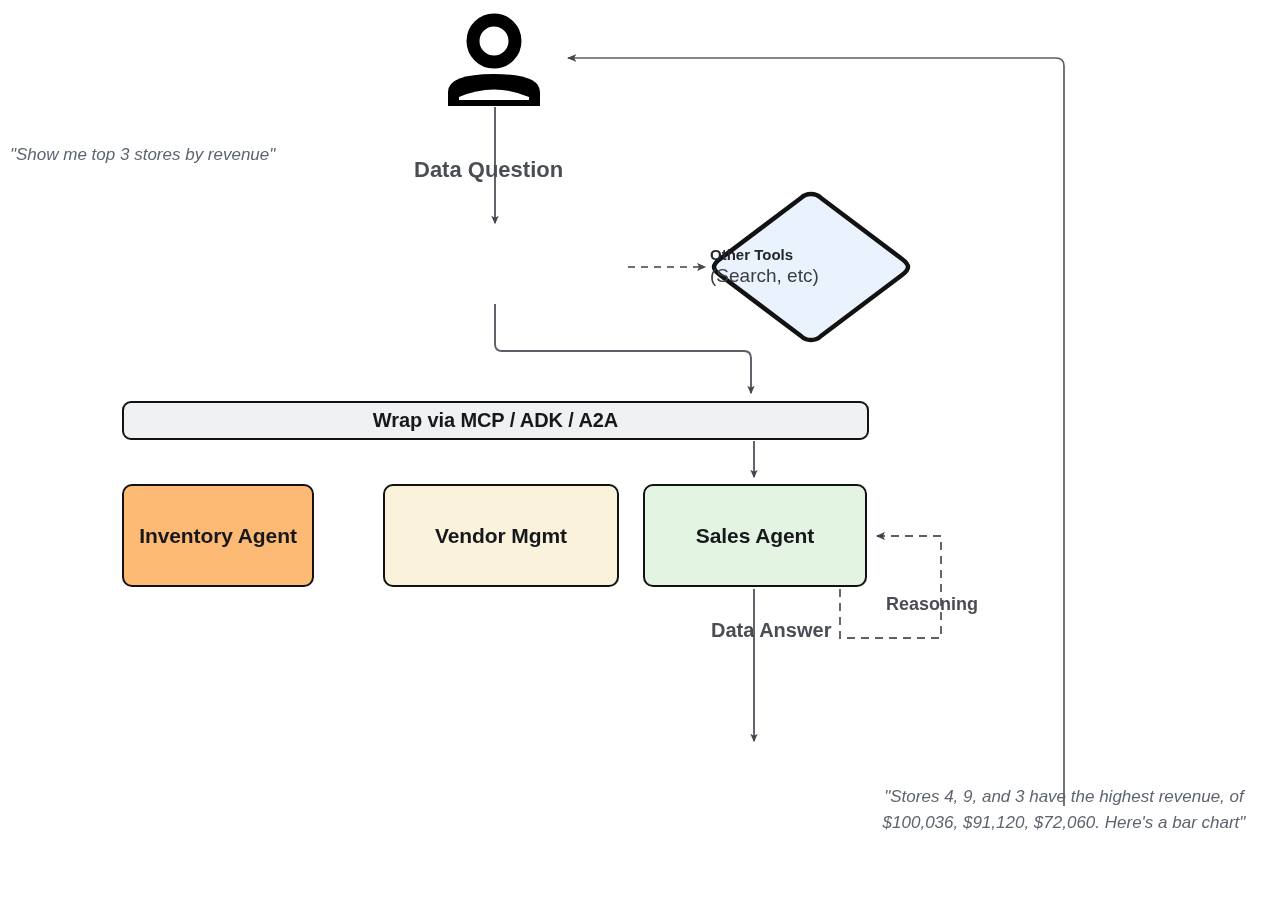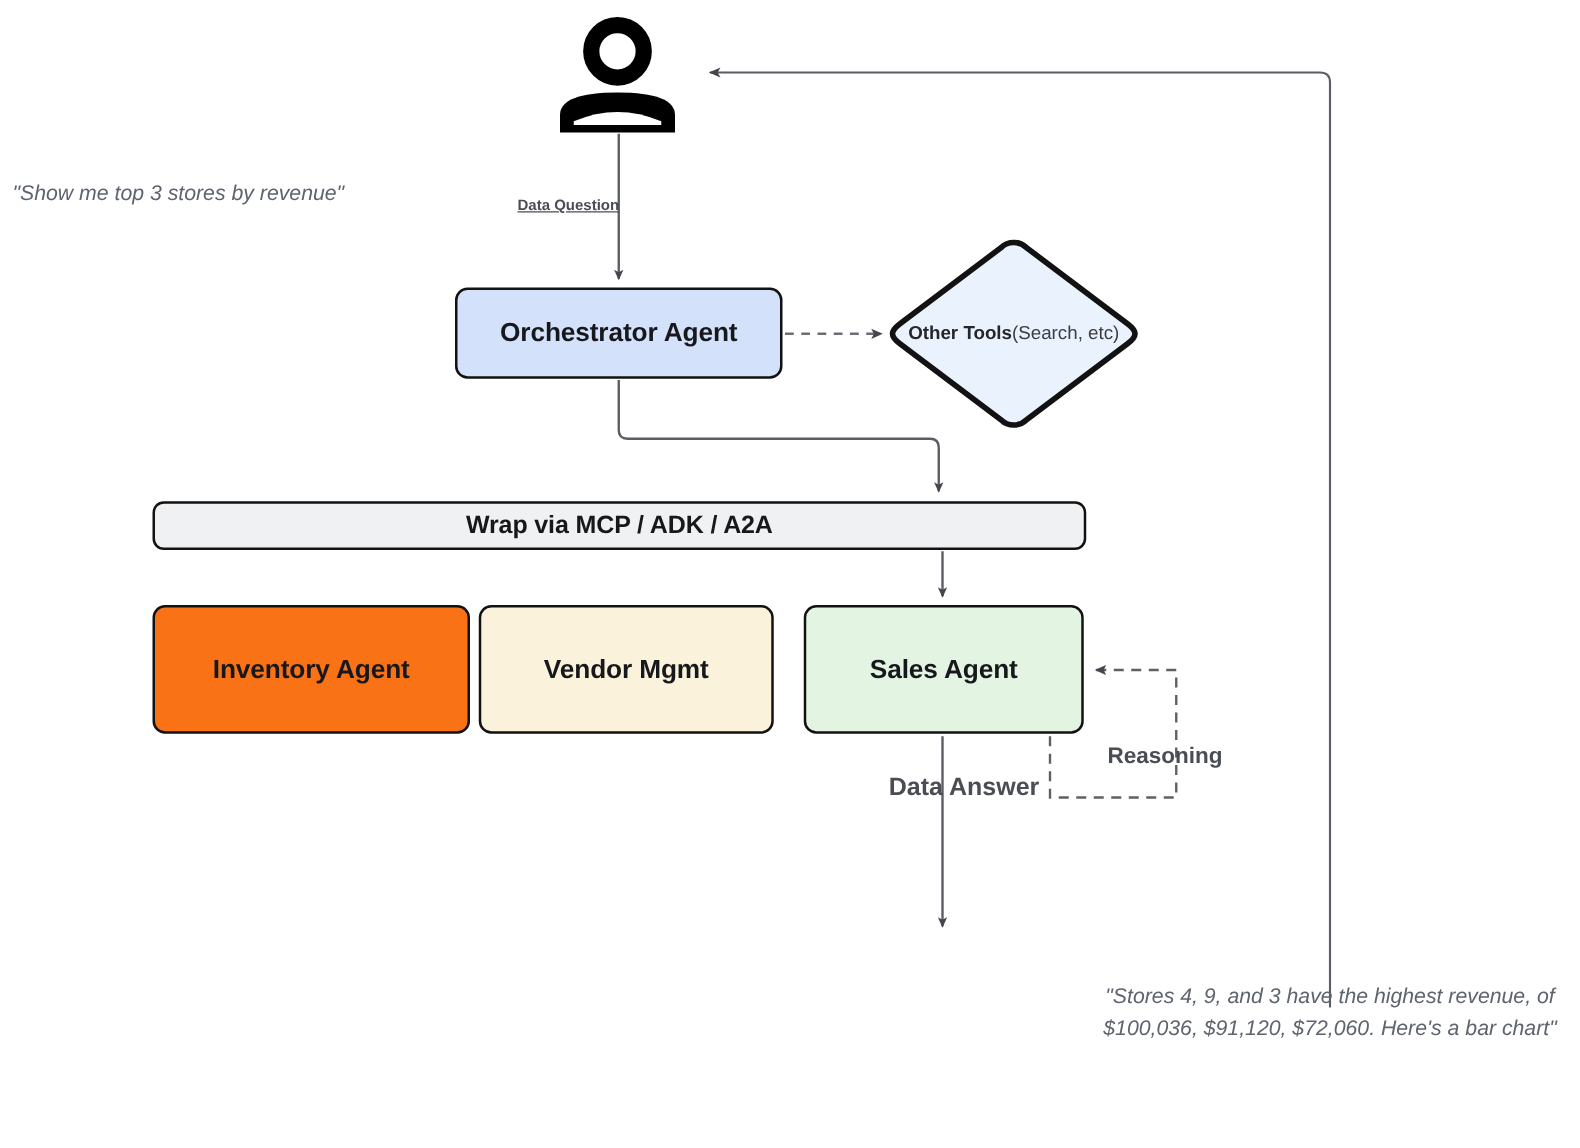--- a/index.html
+++ b/index.html
@@ -47,22 +47,22 @@
     left: 364px;  top: 230px;  width: 262px;  height: 73px;
     background: #d4e1fa;
   }
   .node-mcp {
     left: 122px;  top: 401px;  width: 747px;  height: 39px;
     background: #f0f1f3;
     border-radius: 9px;
     font-size: 20px;
   }
   .node-inventory {
-    left: 122px;  top: 484px;  width: 254px;  height: 103px;
-    background: #f97316;
+    left: 122px;  top: 484px;  width: 192px;  height: 103px;
+    background: #fdba74;
   }
   .node-vendor {
     left: 383px;  top: 484px;  width: 236px;  height: 103px;
     background: #fbf2dc;
   }
   .node-sales {
     left: 643px;  top: 484px;  width: 224px;  height: 103px;
     background: #e3f5e2;
   }
   .node-output {
@@ -105,33 +105,33 @@
     position: absolute;
     left: 0; top: 0;
   }
   .diamond-label {
     position: absolute;
     left: 0;
     top: 0;
     width: 202px;
     height: 158px;
     display: flex;
-    flex-direction: row;
-    align-items: center;
+    flex-direction: column;
+    align-items: flex-start;
     justify-content: center;
     text-align: center;
     line-height: 1.28;
   }
   .diamond-label .l1 {
     font-weight: bold;
     font-size: 15px;
     color: #24262b;
   }
   .diamond-label .l2 {
-    font-size: 15px;
+    font-size: 19px;
     color: #3a3d43;
   }
 
   
   .user-icon {
     position: absolute;
     left: 446px;
     top: 12px;
     width: 96px;
     height: 96px;
@@ -139,22 +139,21 @@
 
   
   .edge-label {
     position: absolute;
     font-weight: bold;
     color: #4a4d53;
     white-space: nowrap;
   }
   .label-data-question {
     left: 414px;  top: 157px;
-    font-size: 12px;
-    text-decoration: underline;
+    font-size: 22px;
   }
   .label-data-answer {
     left: 681px;  top: 619px;
     font-size: 20px;
     margin-left: 30px;
   }
   .label-reasoning {
     left: 886px;  top: 594px;
     font-size: 18px;
   }
@@ -210,21 +209,20 @@
   </svg>
 
   <div class="user-icon">
     <svg viewBox="0 0 96 96" width="96" height="96" aria-hidden="true">
       <circle cx="48" cy="29" r="21" fill="none" stroke="#000000" stroke-width="13"></circle>
       <path d="M2,94 L2,80 Q2,62 48,62 Q94,62 94,80 L94,94 Z" fill="#000000"></path>
       <path d="M13,85 Q48,70 83,85 L83,88 L13,88 Z" fill="#ffffff"></path>
     </svg>
   </div>
 
-  <div class="node node-orchestrator">Orchestrator Agent</div>
 
   <div class="diamond-wrap">
     <svg viewBox="0 0 202 158" width="202" height="158">
       <path d="M101,6 Q107,6 111,10 L192,71 Q198,75.5 198,79 Q198,82.5 192,87 L111,148 Q107,152 101,152 Q95,152 91,148 L10,87 Q4,82.5 4,79 Q4,75.5 10,71 L91,10 Q95,6 101,6 Z" fill="#eaf2fd" stroke="#121212" stroke-width="4.5" stroke-linejoin="round"></path>
     </svg>
     <div class="diamond-label">
       <span class="l1">Other Tools</span>
       <span class="l2">(Search, etc)</span>
     </div>
   </div>

